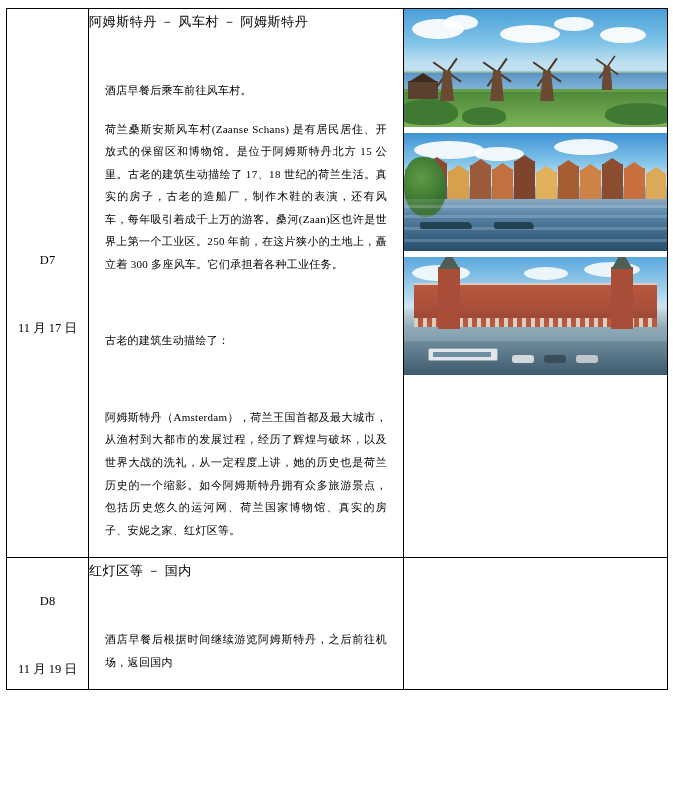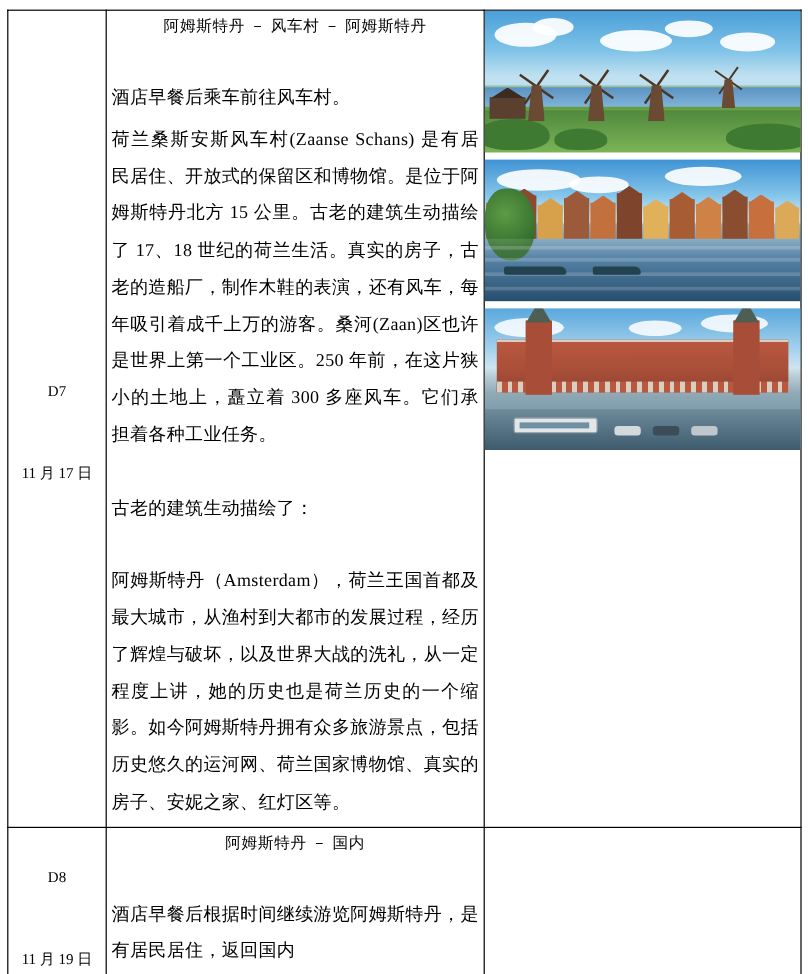--- a/index.html
+++ b/index.html
@@ -49,26 +49,25 @@
   .desc-cell {
     padding: 10px 10px 10px 12px;
     font-size: 13px;
     line-height: 2.0;
     letter-spacing: 0.3px;
   }
   .desc-title {
     margin: 0 0 6px 0;
     font-size: 13px;
     letter-spacing: 0.6px;
-    text-align: center;
   }
   .desc-para {
-    margin: 4px;
+    margin: 16px;
     text-align: justify;
-    font-size: 15px;
+    font-size: 11px;
     line-height: 2.05;
   }
   .spacer-line { height: 22px; }
 
   .img-cell {
     padding: 6px 8px 6px 8px;
   }
   .photo {
     width: 100%;
     height: 118px;
@@ -340,21 +339,21 @@
           </div>
         </td>
       </tr>
 
       <tr>
         <td class="day-cell">
           <span class="day-code">D8</span>
           <span class="day-date">11 月 19 日</span>
         </td>
         <td class="desc-cell" style="height:130px">
-          <p class="desc-title">阿姆斯特丹 － 国内</p>
+          <p class="desc-title">红灯区等 － 国内</p>
           <div class="spacer-line"></div>
-          <p class="desc-para">酒店早餐后根据时间继续游览阿姆斯特丹，是有居民居住，返回国内</p>
+          <p class="desc-para">酒店早餐后根据时间继续游览阿姆斯特丹，之后前往机场，返回国内</p>
         </td>
         <td class="img-cell"></td>
       </tr>
     </tbody>
   </table>
 </div>
 
 </body></html>

